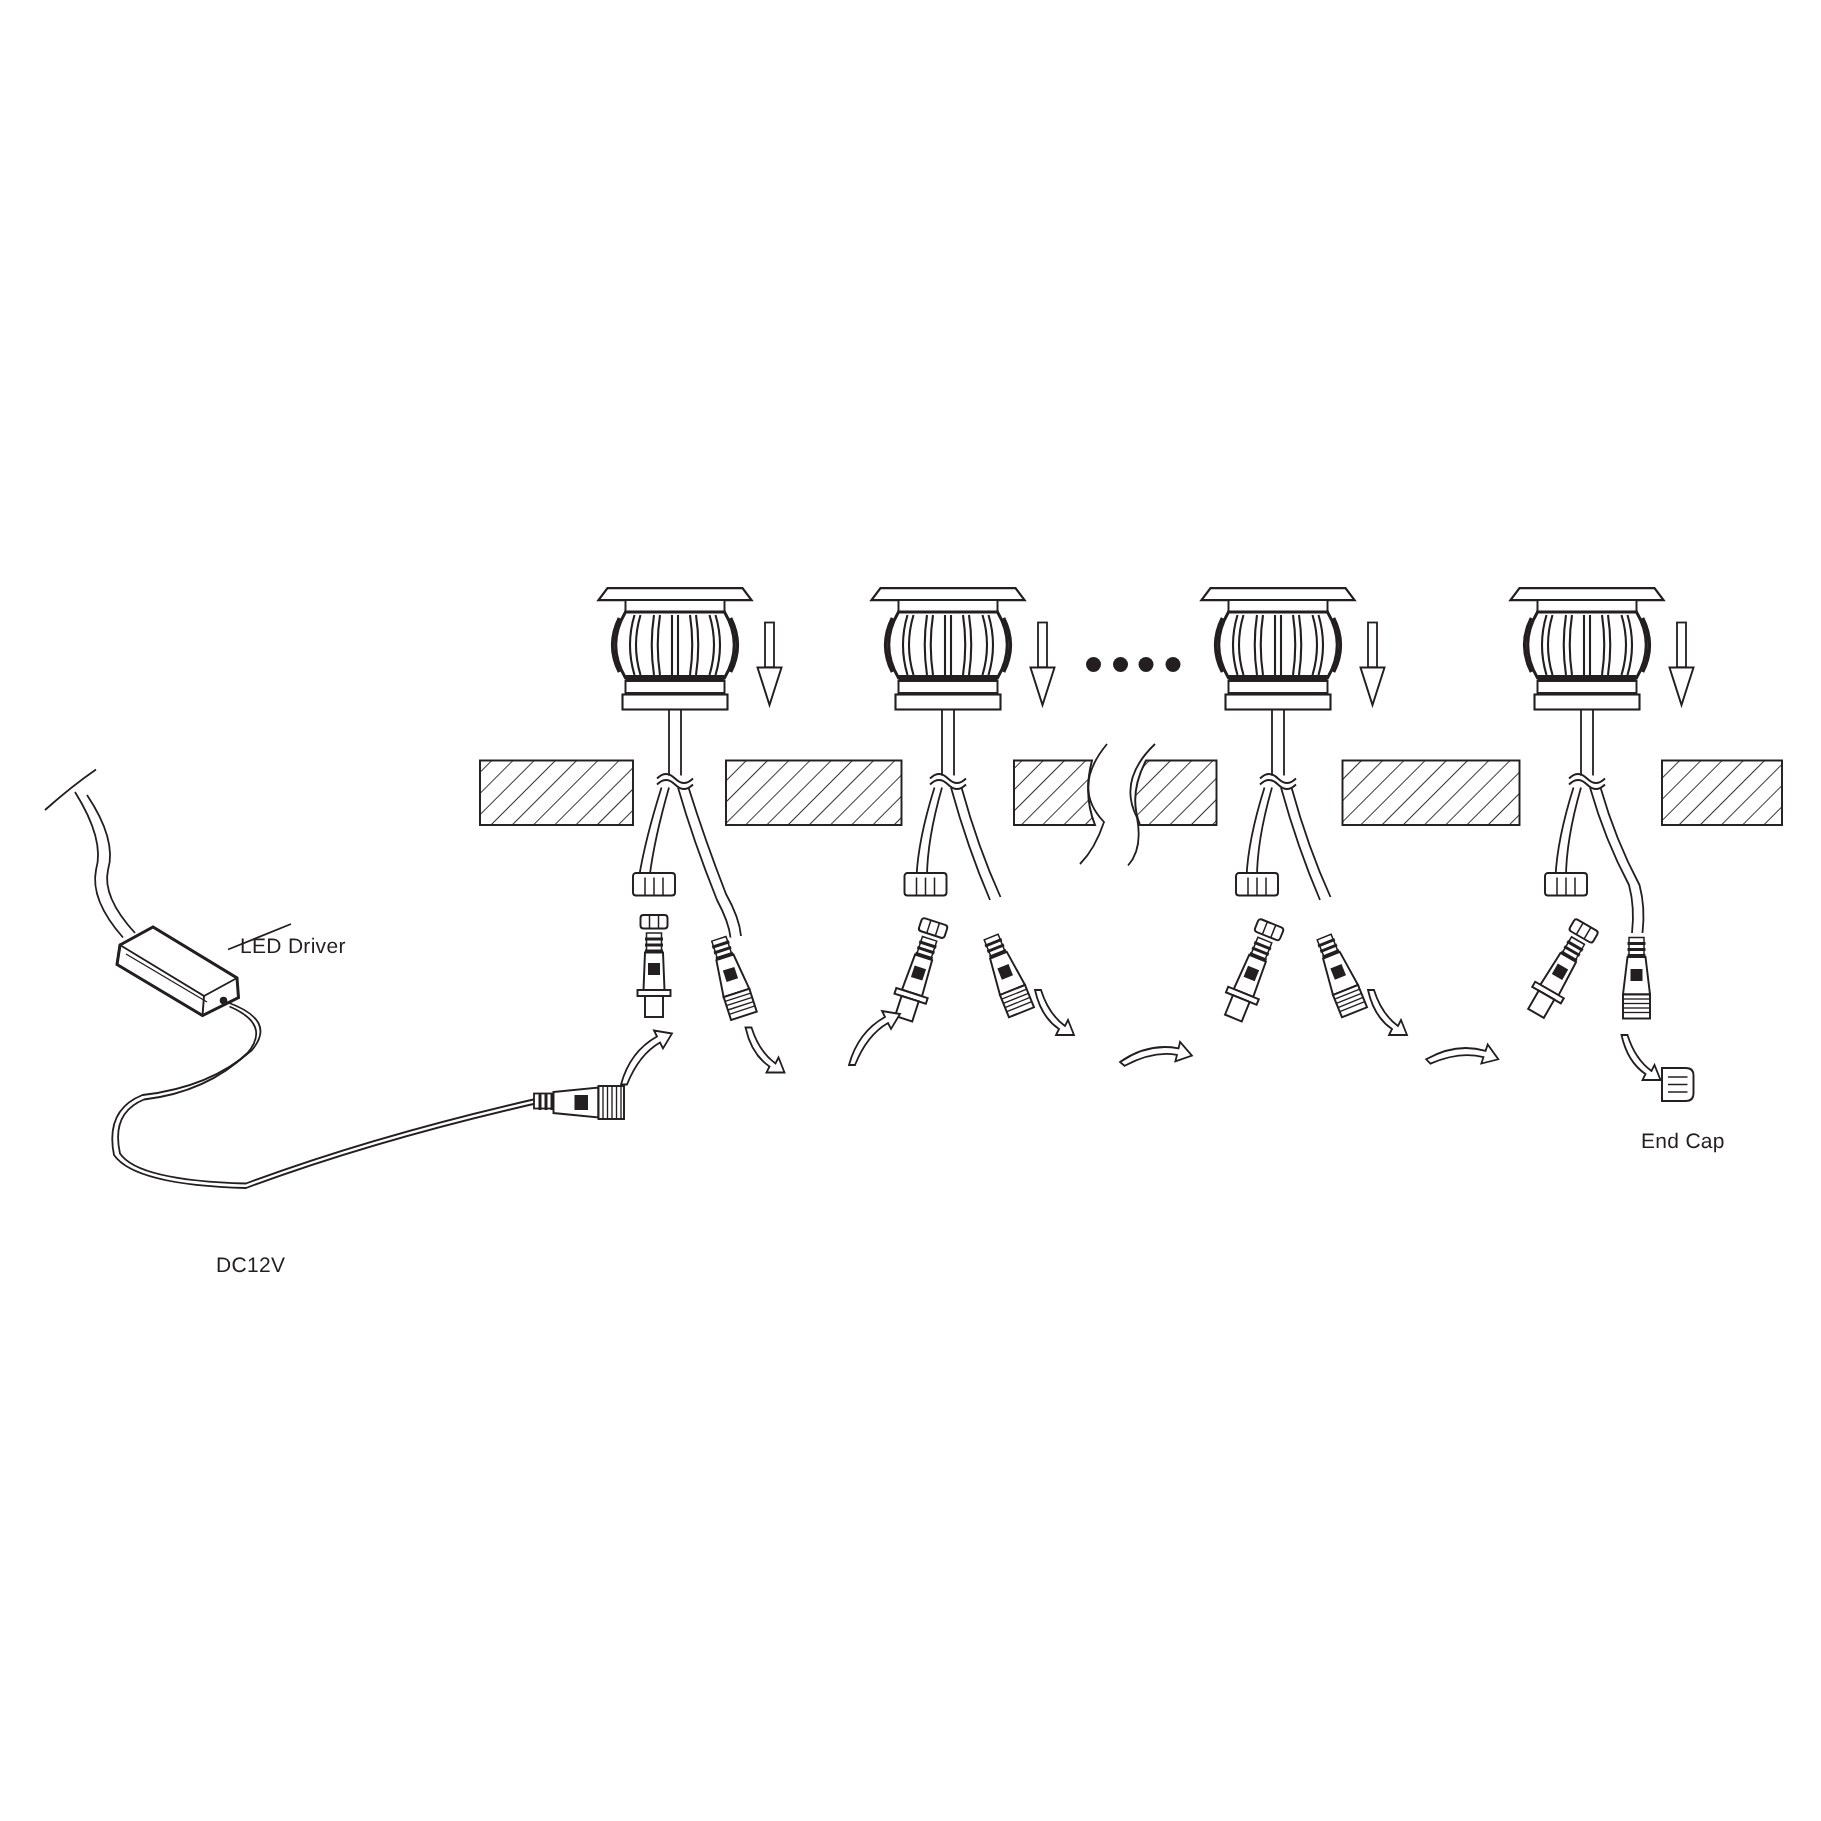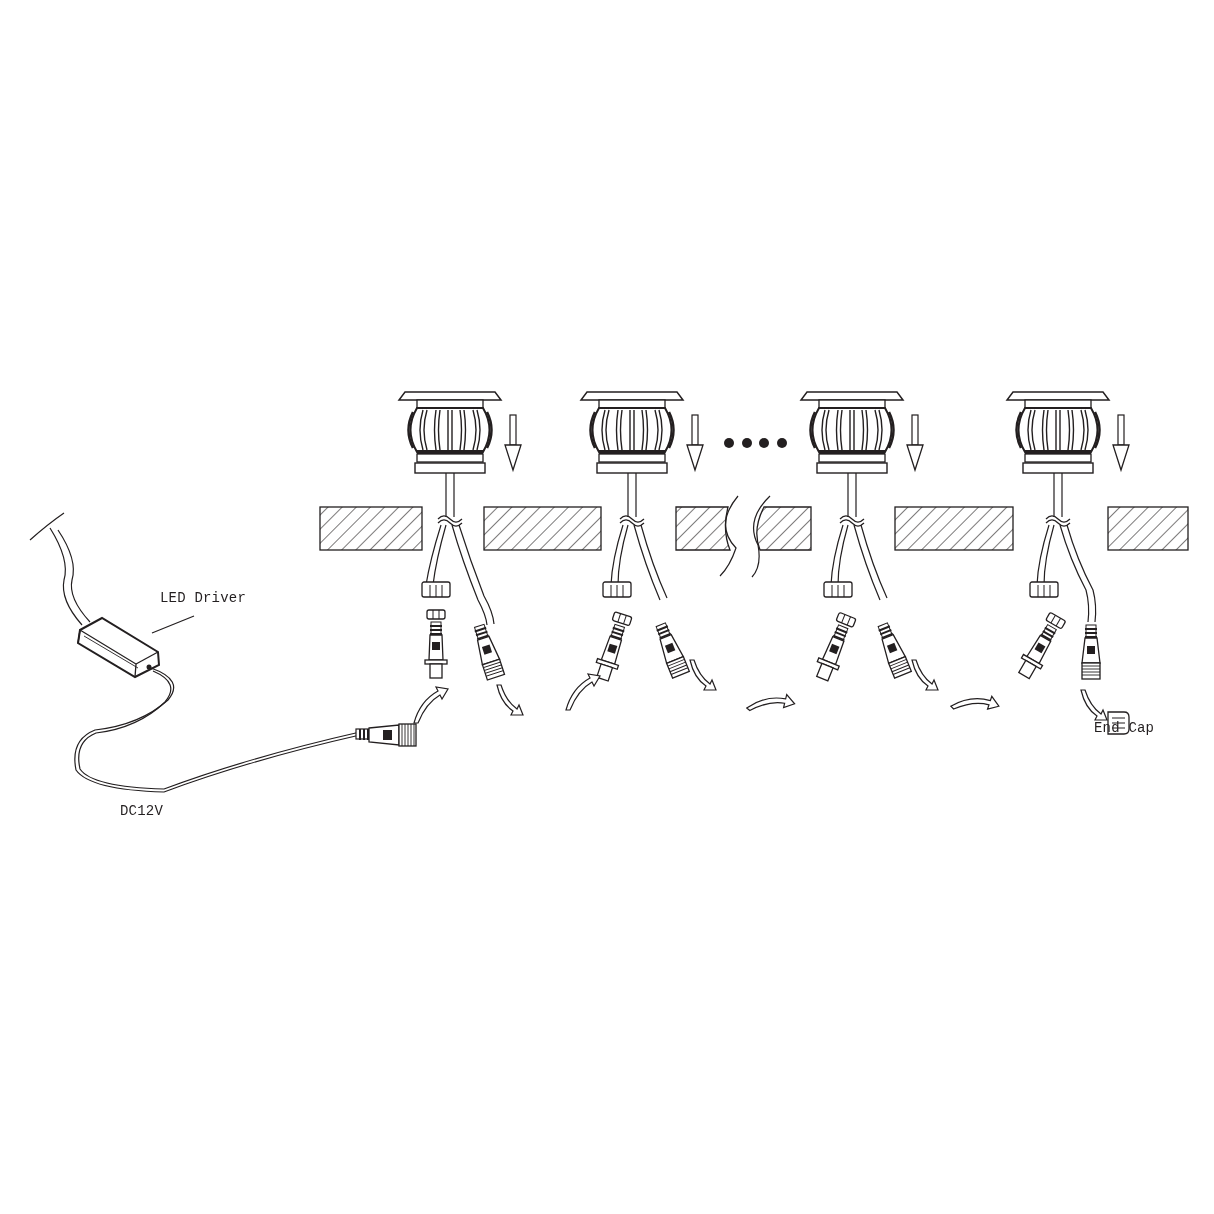--- a/index.html
+++ b/index.html
@@ -1,18 +1,18 @@
 <!DOCTYPE html>
 <html><head>
   <meta charset="utf-8">
   <style>
     html, body { margin: 0; padding: 0; background: #ffffff; }
     body { width: 1214px; height: 1214px; position: relative; overflow: hidden; font-family: "DejaVu Sans", sans-serif; }
     #canvas { position: absolute; left: 0; top: 0; width: 1214px; height: 1214px; }
-    .lbl { position: absolute; font-family: Liberation Mono, monospace; font-size: 14px; color: #231f20; white-space: nowrap; letter-spacing: 0.2px; }
+    .lbl { position: absolute; font-family: Liberation Sans, sans-serif; font-size: 14px; color: #231f20; white-space: nowrap; letter-spacing: 0.2px; margin-top: 32px; }
   </style>
 </head>
 <body>
 
 <svg id="canvas" viewBox="0 0 1214 1214" xmlns="http://www.w3.org/2000/svg">
   <defs>
     <pattern id="hatch" patternUnits="userSpaceOnUse" width="10" height="10" patternTransform="rotate(45)">
       <line x1="0" y1="0" x2="0" y2="10" stroke="#231f20" stroke-width="1.2"></line>
     </pattern>
 
@@ -217,14 +217,14 @@
       <line x1="402" y1="724" x2="402" y2="746"></line>
         <line x1="405" y1="724" x2="405" y2="746"></line>
         <line x1="408" y1="724" x2="408" y2="746"></line>
         <line x1="411" y1="724" x2="411" y2="746"></line>
         <line x1="414" y1="724" x2="414" y2="746"></line>
     </g>
   </g>
 </svg>
 
 <div class="lbl" style="left:160px; top:590px;">LED Driver</div>
-<div class="lbl" style="left:120px; top:803px;">DC12V</div>
+<div class="lbl" style="left:144px; top:803px;">DC12V</div>
 <div class="lbl" style="left:1094px; top:720px;">End Cap</div>
 
 </body></html>

